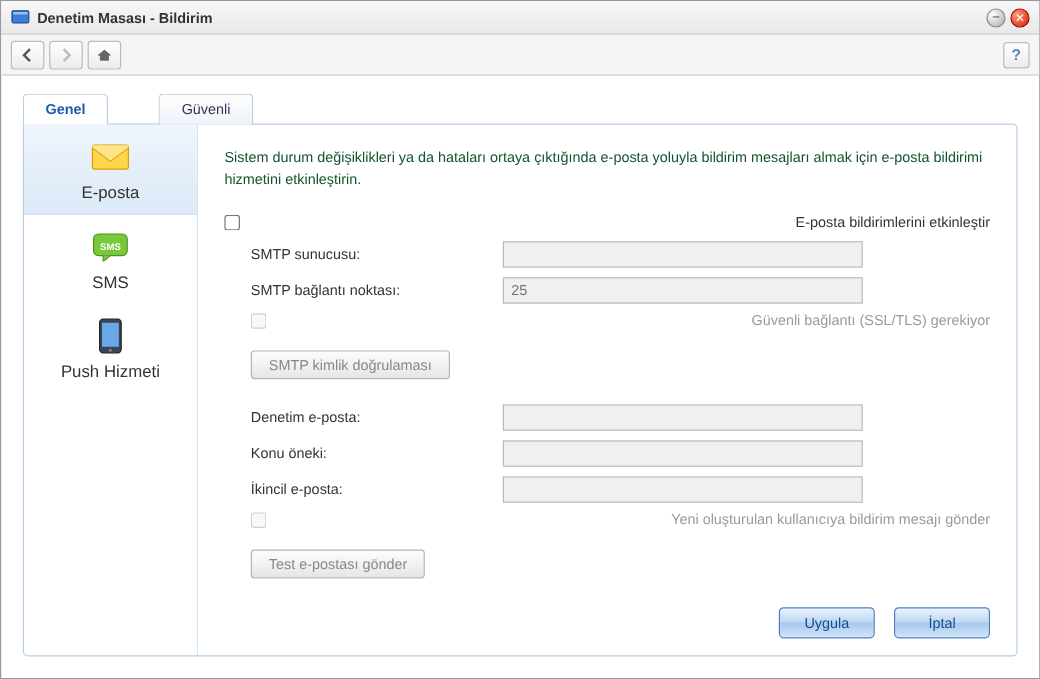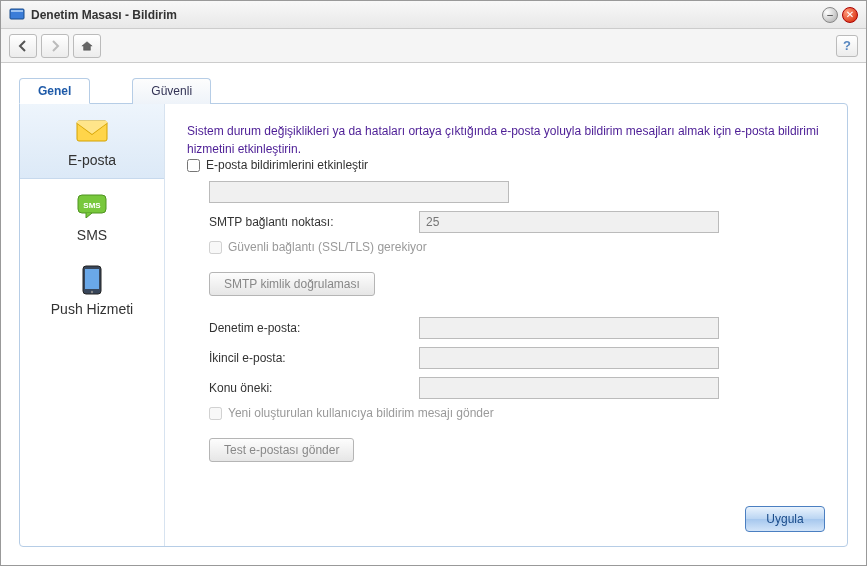--- a/index.html
+++ b/index.html
@@ -29,24 +29,24 @@
 
 .panel { border: 1px solid #b6cde6; border-radius: 0 4px 4px 4px; background: #fff; height: calc(100% - 26px); display: flex; position: relative; }
 
 .sidebar { width: 145px; border-right: 1px solid #d7e3f0; padding-top: 0; }
 .side-item { text-align: center; padding: 12px 4px 10px; cursor: pointer; }
 .side-item.active { background: linear-gradient(to bottom, #eef5fc, #dce9f7); border-bottom: 1px solid #c7d9ed; }
 .side-item .icon-wrap { height: 30px; display: flex; align-items: center; justify-content: center; margin-bottom: 6px; }
 .side-label { font-size: 14px; color: #333; }
 
 .main { flex: 1; padding: 18px 22px 60px; position: relative; }
-.intro { color: #4c1d95; line-height: 1.5; margin-bottom: 0; max-width: 640px; }
+.intro { color: #14532d; line-height: 1.5; margin-bottom: 20px; max-width: 640px; }
 
 .form-row { display: flex; align-items: center; margin-bottom: 6px; min-height: 24px; }
-.chk-row { display: flex; align-items: center; margin-bottom: 8px; }
+.chk-row { display: flex; align-items: center; margin-bottom: 8px; justify-content: space-between; }
 .chk-row input { margin-right: 6px; }
 .sub-indent { padding-left: 22px; }
 .field-label { width: 210px; color: #333; }
 .field-label.disabled, .disabled-text { color: #9a9a9a; }
 .text-input { width: 300px; height: 22px; border: 1px solid #bbb; background: #f0f0f0; padding: 6px 6px; color: #888; font-family: inherit; font-size: 12px; }
 
 .flat-btn { display: inline-block; height: 24px; padding: 0 14px; border: 1px solid #b5b5b5; border-radius: 3px; background: linear-gradient(to bottom, #fdfdfd, #e6e6e6); color: #888; cursor: default; line-height: 22px; }
 
 .footer-btns { position: absolute; right: 22px; bottom: 14px; display: flex; gap: 16px; }
 .blue-btn { min-width: 80px; height: 26px; padding: 0 20px; border: 1px solid #4b7fc1; border-radius: 4px; background: linear-gradient(to bottom, #eaf3fd, #bcd6f3 48%, #a7c8ee 52%, #d3e5f9); color: #1a4c8b; cursor: pointer; line-height: 24px; text-align: center; }
@@ -136,20 +136,21 @@
       <div class="main">
         <p class="intro">Sistem durum değişiklikleri ya da hataları ortaya çıktığında e-posta yoluyla bildirim mesajları almak için e-posta bildirimi hizmetini etkinleştirin.</p>
 
         <div class="chk-row">
           <input type="checkbox" style="">
           <span>E-posta bildirimlerini etkinleştir</span>
         </div>
 
         <div class="sub-indent">
           <div class="form-row">
+            <span class="field-label">SMTP sunucusu:</span>
             <input class="text-input" type="text" disabled="" value="" style="">
           </div>
           <div class="form-row">
             <span class="field-label">SMTP bağlantı noktası:</span>
             <input class="text-input" type="text" disabled="" placeholder="25" style="">
           </div>
 
           <div class="chk-row" style="margin-top:6px;">
             <input type="checkbox" disabled="" style="">
             <span class="disabled-text">Güvenli bağlantı (SSL/TLS) gerekiyor</span>
@@ -158,37 +159,38 @@
           <div class="spacer-v"></div>
           <div class="flat-btn">SMTP kimlik doğrulaması</div>
           <div class="spacer-v"></div>
           <div class="spacer-v"></div>
 
           <div class="form-row">
             <span class="field-label">Denetim e-posta:</span>
             <input class="text-input" type="text" disabled="" value="" style="">
           </div>
           <div class="form-row">
-            <span class="field-label">İkincil e-posta:</span>
+            <span class="field-label">Konu öneki:</span>
             <input class="text-input" type="text" disabled="" value="" style="">
           </div>
           <div class="form-row">
-            <span class="field-label">Konu öneki:</span>
+            <span class="field-label">İkincil e-posta:</span>
             <input class="text-input" type="text" disabled="" value="" style="">
           </div>
 
           <div class="chk-row" style="margin-top:0;">
             <input type="checkbox" disabled="" style="">
             <span class="disabled-text">Yeni oluşturulan kullanıcıya bildirim mesajı gönder</span>
           </div>
 
           <div class="spacer-v"></div>
           <div class="flat-btn">Test e-postası gönder</div>
         </div>
 
         <div class="footer-btns">
           <div class="blue-btn">Uygula</div>
+          <div class="blue-btn">İptal</div>
         </div>
       </div>
 
     </div>
   </div>
 </div>
 
 </body></html>

